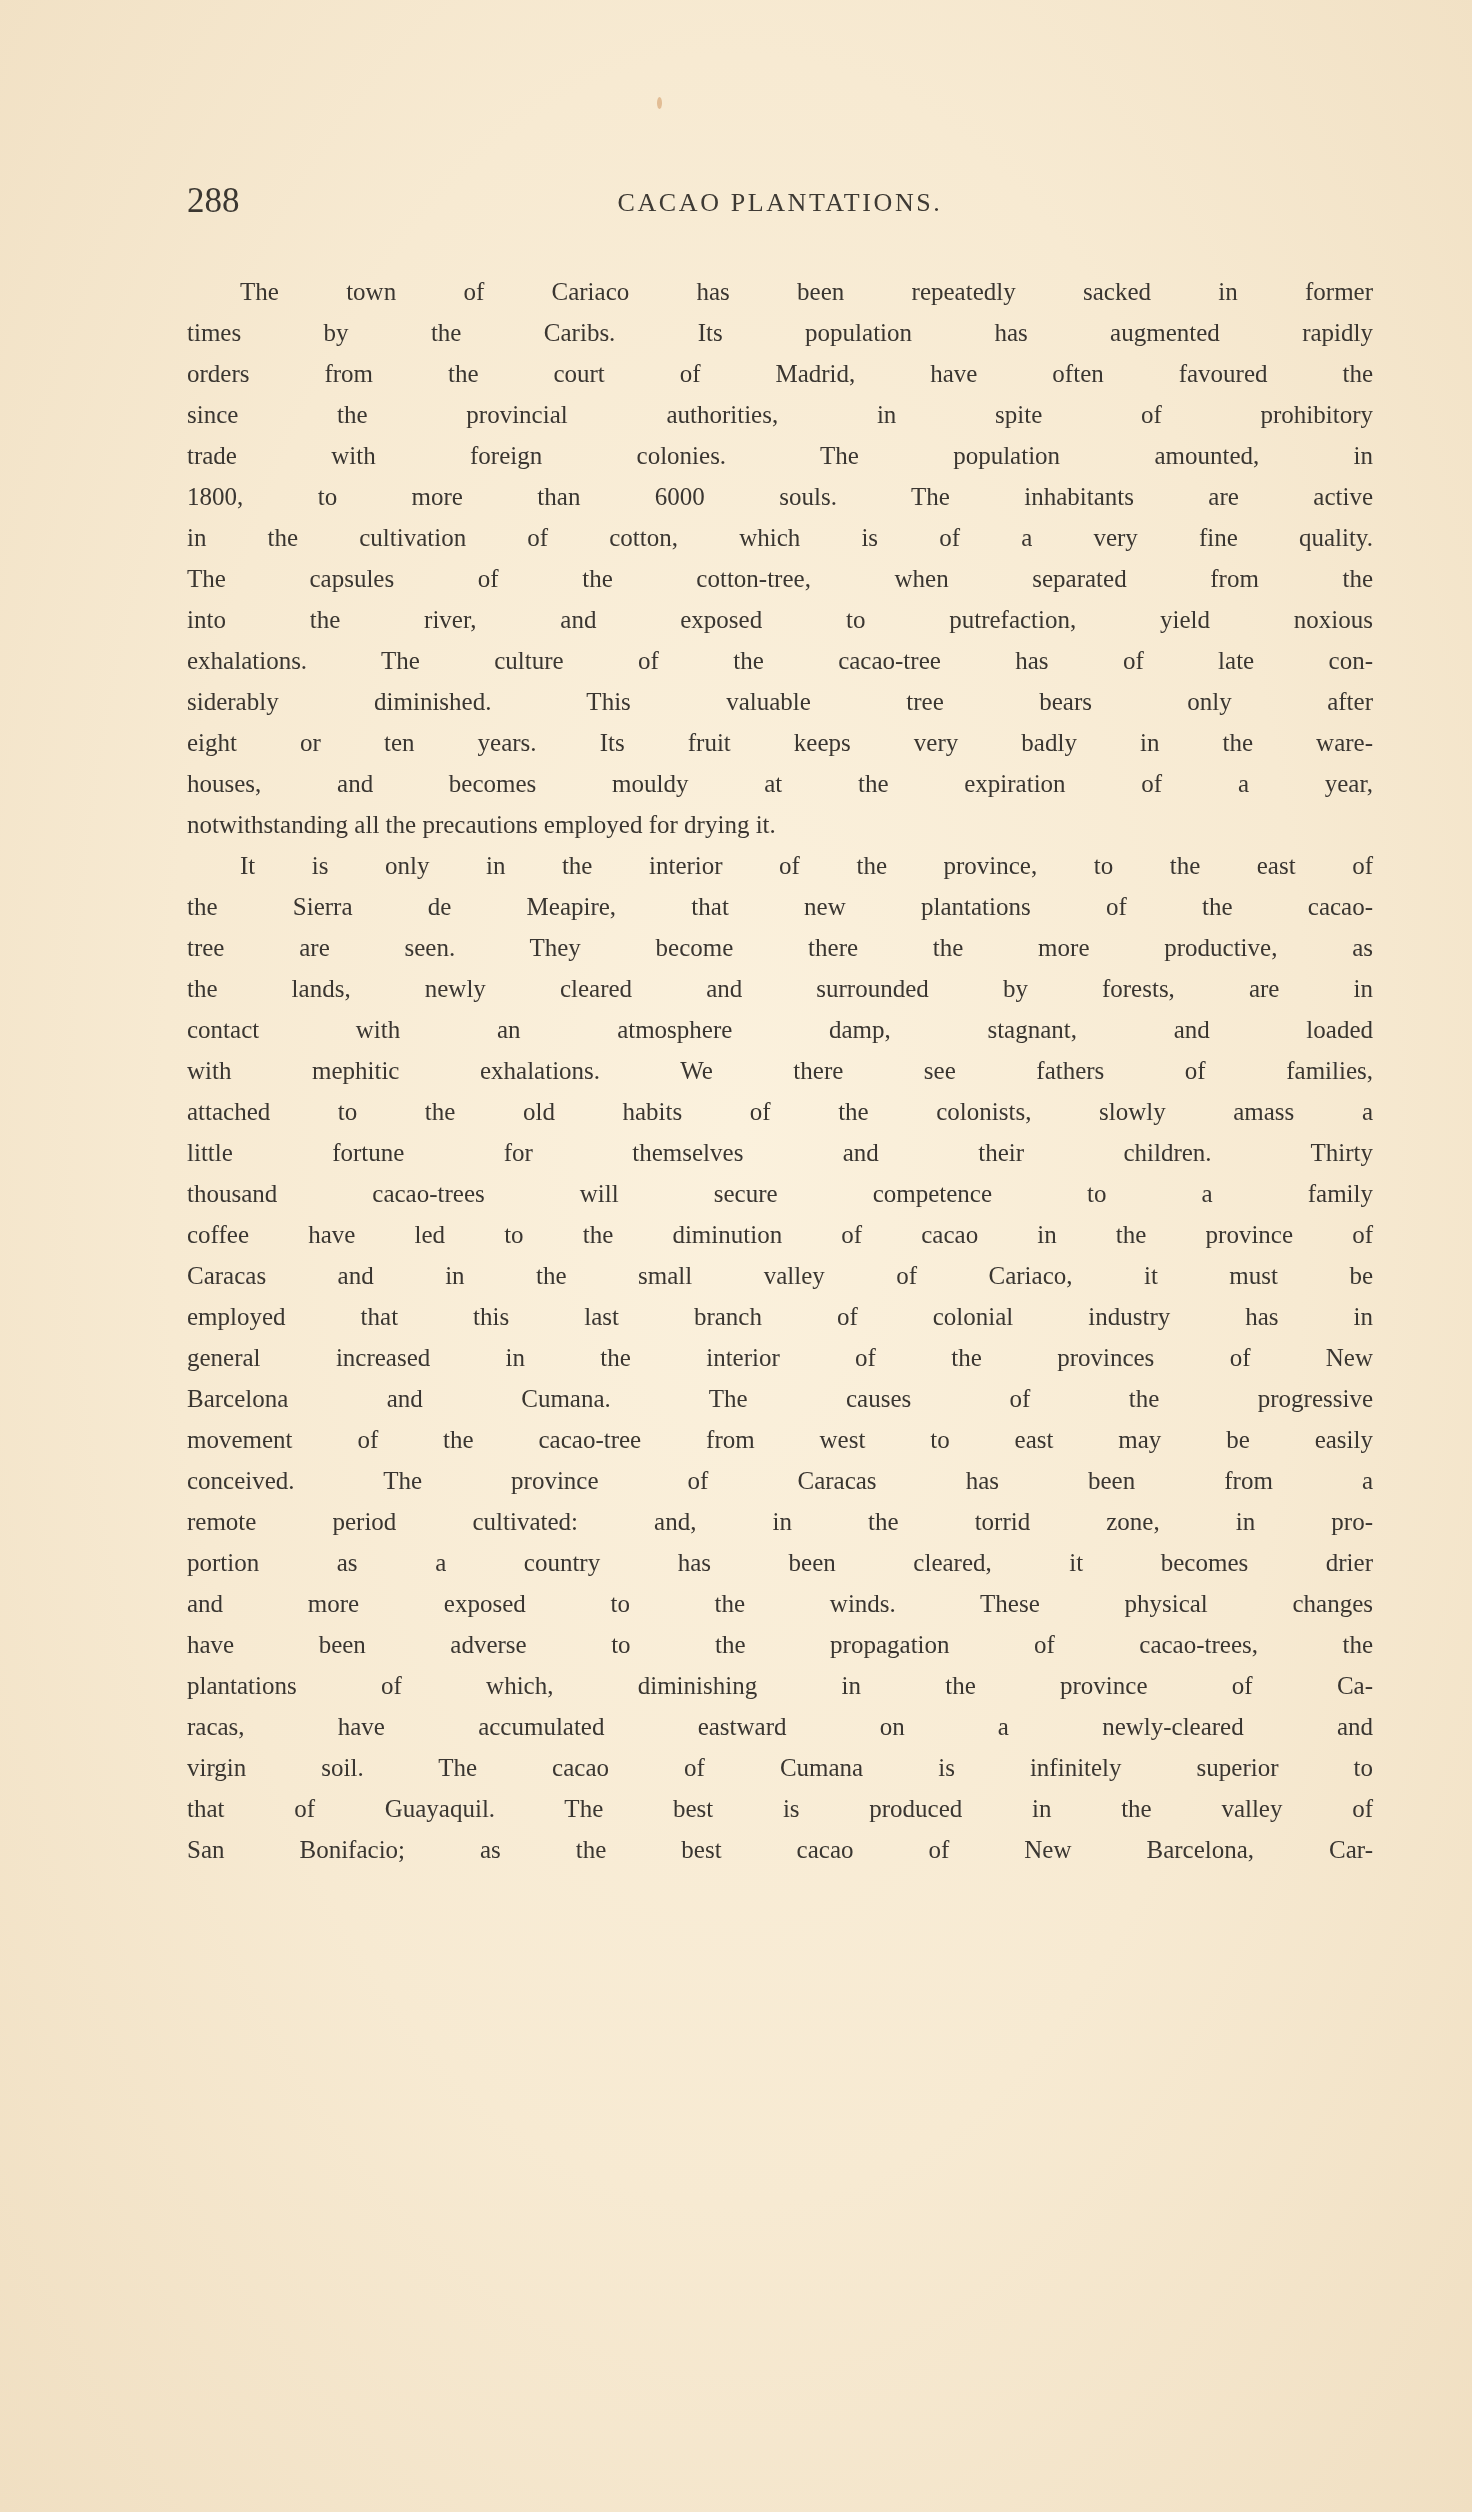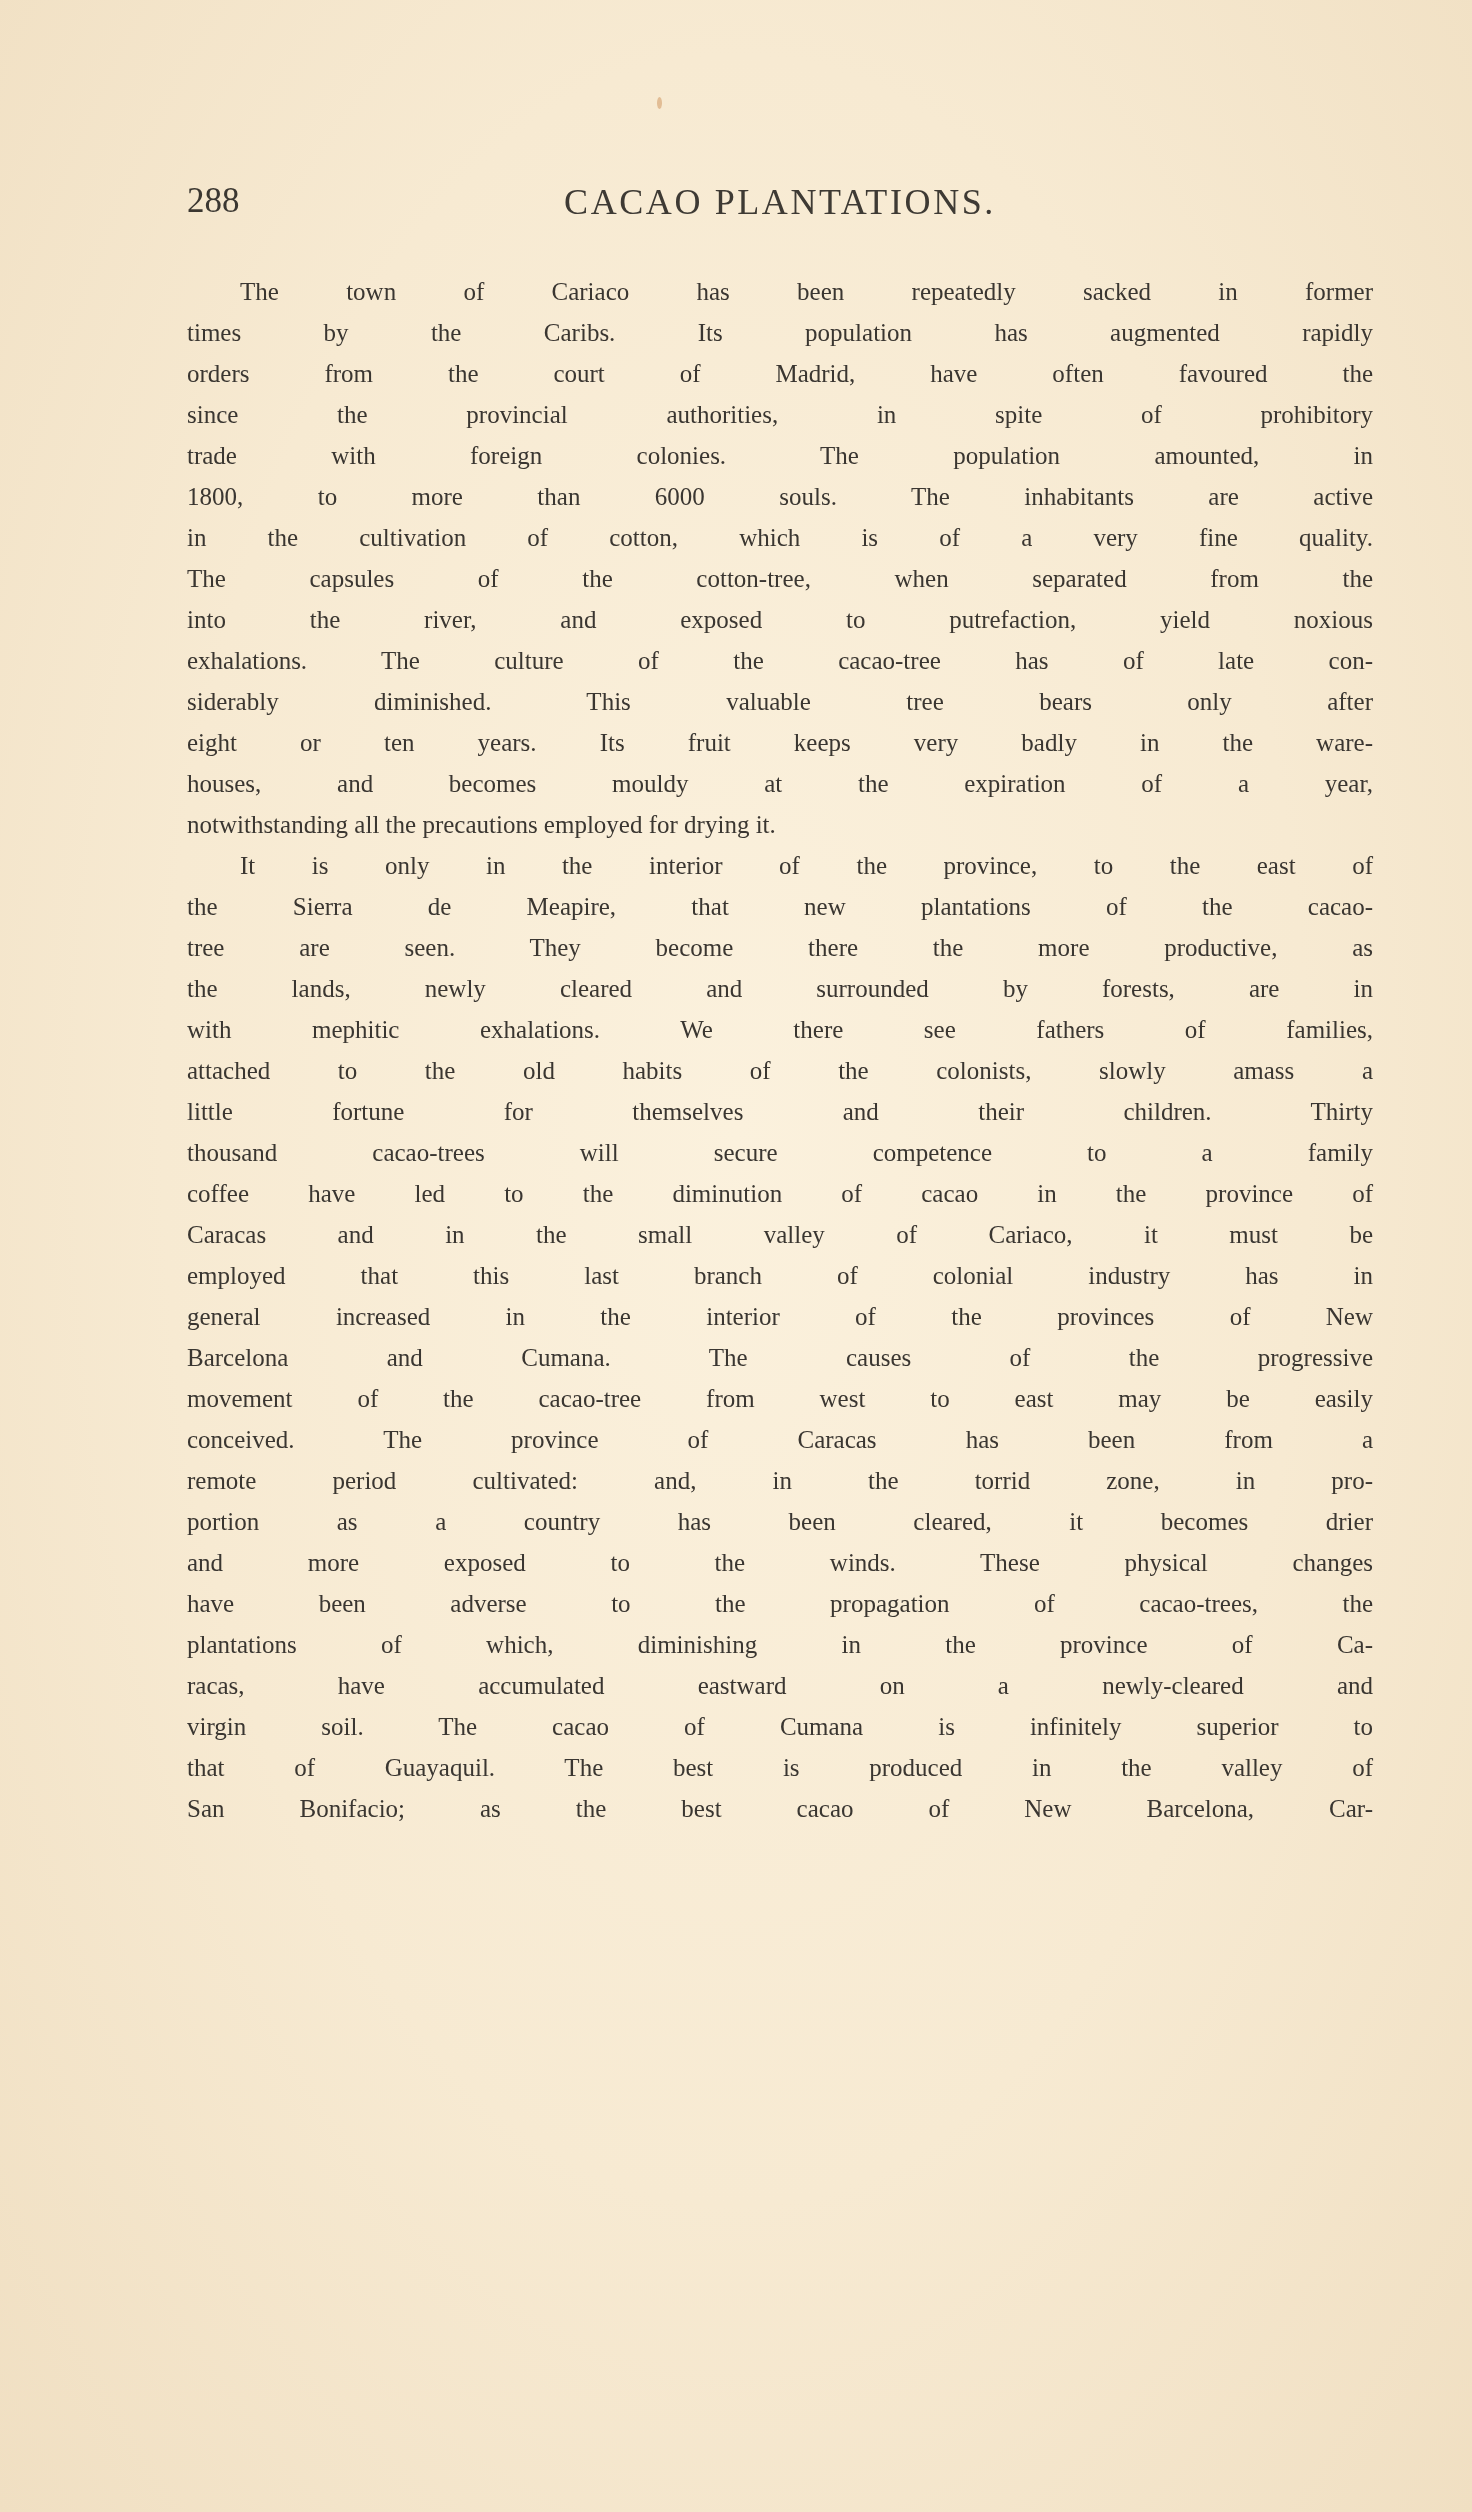--- a/index.html
+++ b/index.html
@@ -13,21 +13,21 @@
     color: #3a3631;
   }
   .page { position: absolute; left: 0; top: 0; width: 1472px; height: 2512px; }
   .header { position: absolute; left: 187px; top: 167px; width: 1186px; height: 44px; margin-top: 12px; }
   .page-number {
     position: absolute; left: 0; top: 0;
     font-size: 35px; line-height: 44px; color: #3b3731;
   }
   .running-head {
     position: absolute; left: 0; right: 0; top: 3.5px; text-align: center;
-    font-size: 36px; line-height: 39px; letter-spacing: 2.6px; color: #3e3a34;
+    font-size: 26px; line-height: 39px; letter-spacing: 2.6px; color: #3e3a34;
     font-variant: small-caps; text-transform: uppercase;
   }
   .body-text {
     position: absolute; left: 187px; top: 271px; width: 1186px;
   }
   .line {
     display: block; height: 41px; line-height: 41px; white-space: nowrap;
     font-size: 25px; text-align: justify; text-align-last: justify;
     color: #3a3631;
   }
@@ -64,20 +64,21 @@
         <span class="line">siderably diminished.  This valuable tree bears only after</span>
         <span class="line">eight or ten years.  Its fruit keeps very badly in the ware-</span>
         <span class="line">houses, and becomes mouldy at the expiration of a year,</span>
         <span class="line last">notwithstanding all the precautions employed for drying it.</span>
       </div>
       <div>
         <span class="line indent">It is only in the interior of the province, to the east of</span>
         <span class="line">the Sierra de Meapire, that new plantations of the cacao-</span>
         <span class="line">tree are seen.  They become there the more productive, as</span>
         <span class="line">the lands, newly cleared and surrounded by forests, are in</span>
+        <span class="line">contact with an atmosphere damp, stagnant, and loaded</span>
         <span class="line">with mephitic exhalations.  We there see fathers of families,</span>
         <span class="line">attached to the old habits of the colonists, slowly amass a</span>
         <span class="line">little fortune for themselves and their children.  Thirty</span>
         <span class="line">thousand cacao-trees will secure competence to a family</span>
         <span class="line">coffee have led to the diminution of cacao in the province of</span>
         <span class="line">Caracas and in the small valley of Cariaco, it must be</span>
         <span class="line">employed that this last branch of colonial industry has in</span>
         <span class="line">general increased in the interior of the provinces of New</span>
         <span class="line">Barcelona and Cumana.  The causes of the progressive</span>
         <span class="line">movement of the cacao-tree from west to east may be easily</span>

